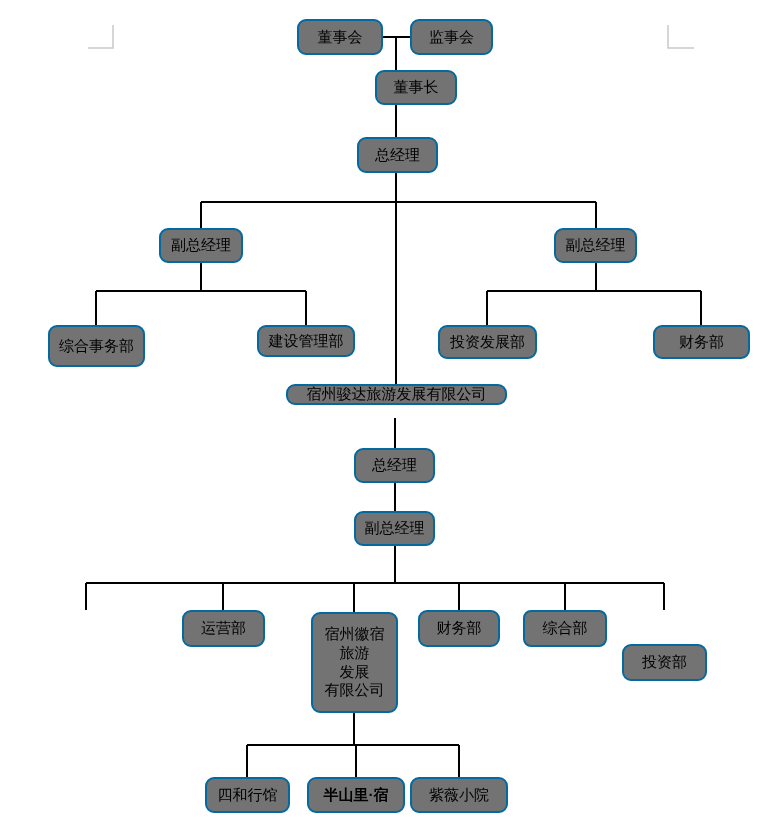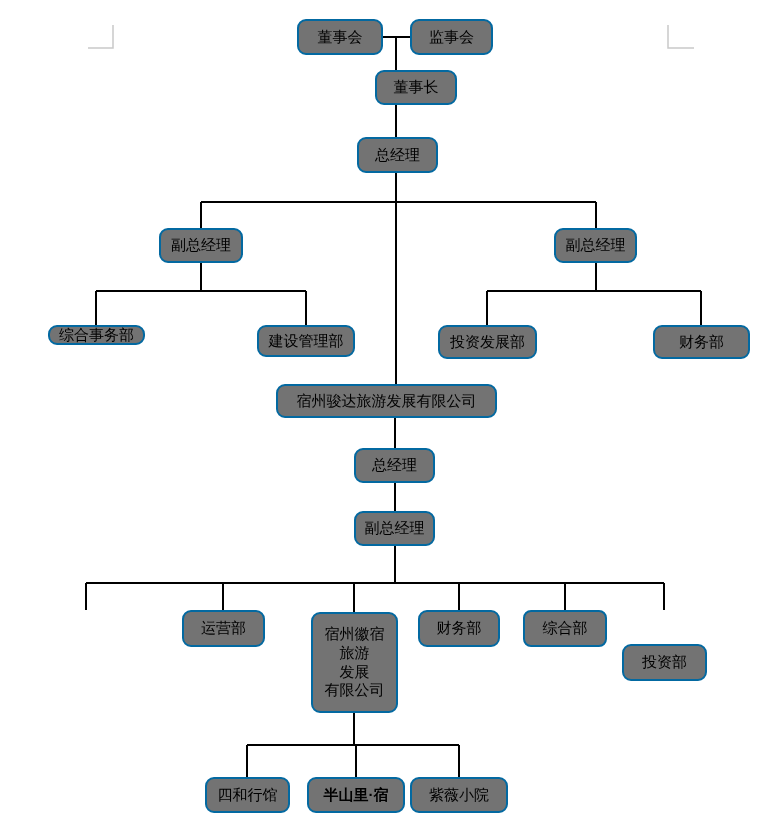--- a/index.html
+++ b/index.html
@@ -110,34 +110,34 @@
     <span>总经理</span>
   </div>
 
   <div class="node" style="left:159px; top:228px; width:84px; height:35px;">
     <span>副总经理</span>
   </div>
   <div class="node" style="left:554px; top:228px; width:83px; height:35px;">
     <span>副总经理</span>
   </div>
 
-  <div class="node" style="left:48px; top:325px; width:97px; height:20px;">
+  <div class="node" style="left:48px; top:325px; width:97px; height:42px;">
     <span>综合事务部</span>
   </div>
   <div class="node" style="left:257px; top:325px; width:98px; height:32px;">
     <span>建设管理部</span>
   </div>
   <div class="node" style="left:438px; top:325px; width:99px; height:34px;">
     <span>投资发展部</span>
   </div>
   <div class="node" style="left:653px; top:325px; width:97px; height:34px;">
     <span>财务部</span>
   </div>
 
-  <div class="node" style="left:276px; top:384px; width:221px; height:34px;text-align:center;">
+  <div class="node" style="left:286px; top:384px; width:221px; height:21px;text-align:center;">
     <span>宿州骏达旅游发展有限公司</span>
   </div>
 
   <div class="node" style="left:354px; top:448px; width:81px; height:35px;">
     <span>总经理</span>
   </div>
 
   <div class="node" style="left:354px; top:511px; width:81px; height:35px;">
     <span>副总经理</span>
   </div>

